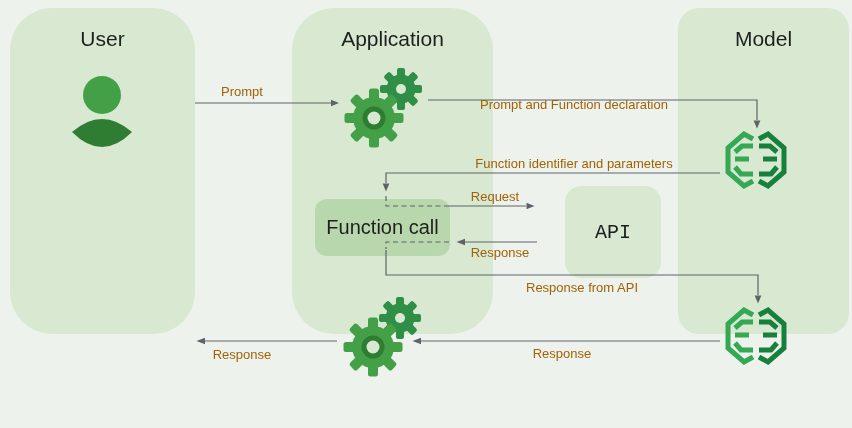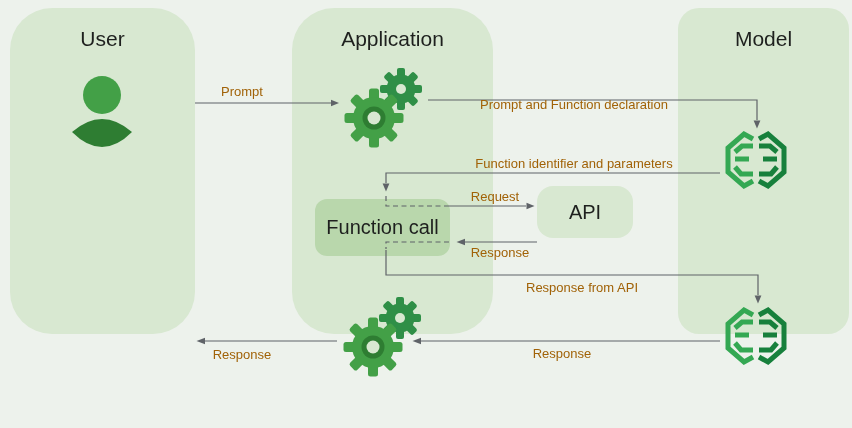--- a/index.html
+++ b/index.html
@@ -16,21 +16,21 @@
   .col-title {
     position:absolute; top:19px; left:0; width:100%;
     text-align:center; font-size:21px; color:#1e201e;
   }
   
   .node {
     position:absolute; display:flex; align-items:center; justify-content:center;
     color:#1e201e; z-index:2;
   }
   .node-fc  { left:315px; top:193px; width:135px; height:57px; background:#b9d7ac; border-radius:12px; font-size:20px;margin-top:6px; }
-  .node-api { left:537px; top:186px; width:96px;  height:52px; background:#d8e8d1; border-radius:16px; font-size:20px; }
+  .node-api { left:565px; top:186px; width:96px;  height:92px; background:#d8e8d1; border-radius:16px; font-size:20px;font-family:Liberation Mono, monospace; }
   
   svg.connectors { position:absolute; left:0; top:0; z-index:3; }
   svg.connectors path { stroke:#5f6368; stroke-width:1.2; fill:none; }
   svg.connectors path.dash { stroke-dasharray:5 3.5; }
   svg.connectors polygon { fill:#5f6368; }
   
   .icon { position:absolute; z-index:4; }
   .icon-person      { left:62px;  top:70px; }
   .icon-gears-top   { left:343px; top:66px; }
   .icon-gears-bot   { left:342px; top:295px; }

